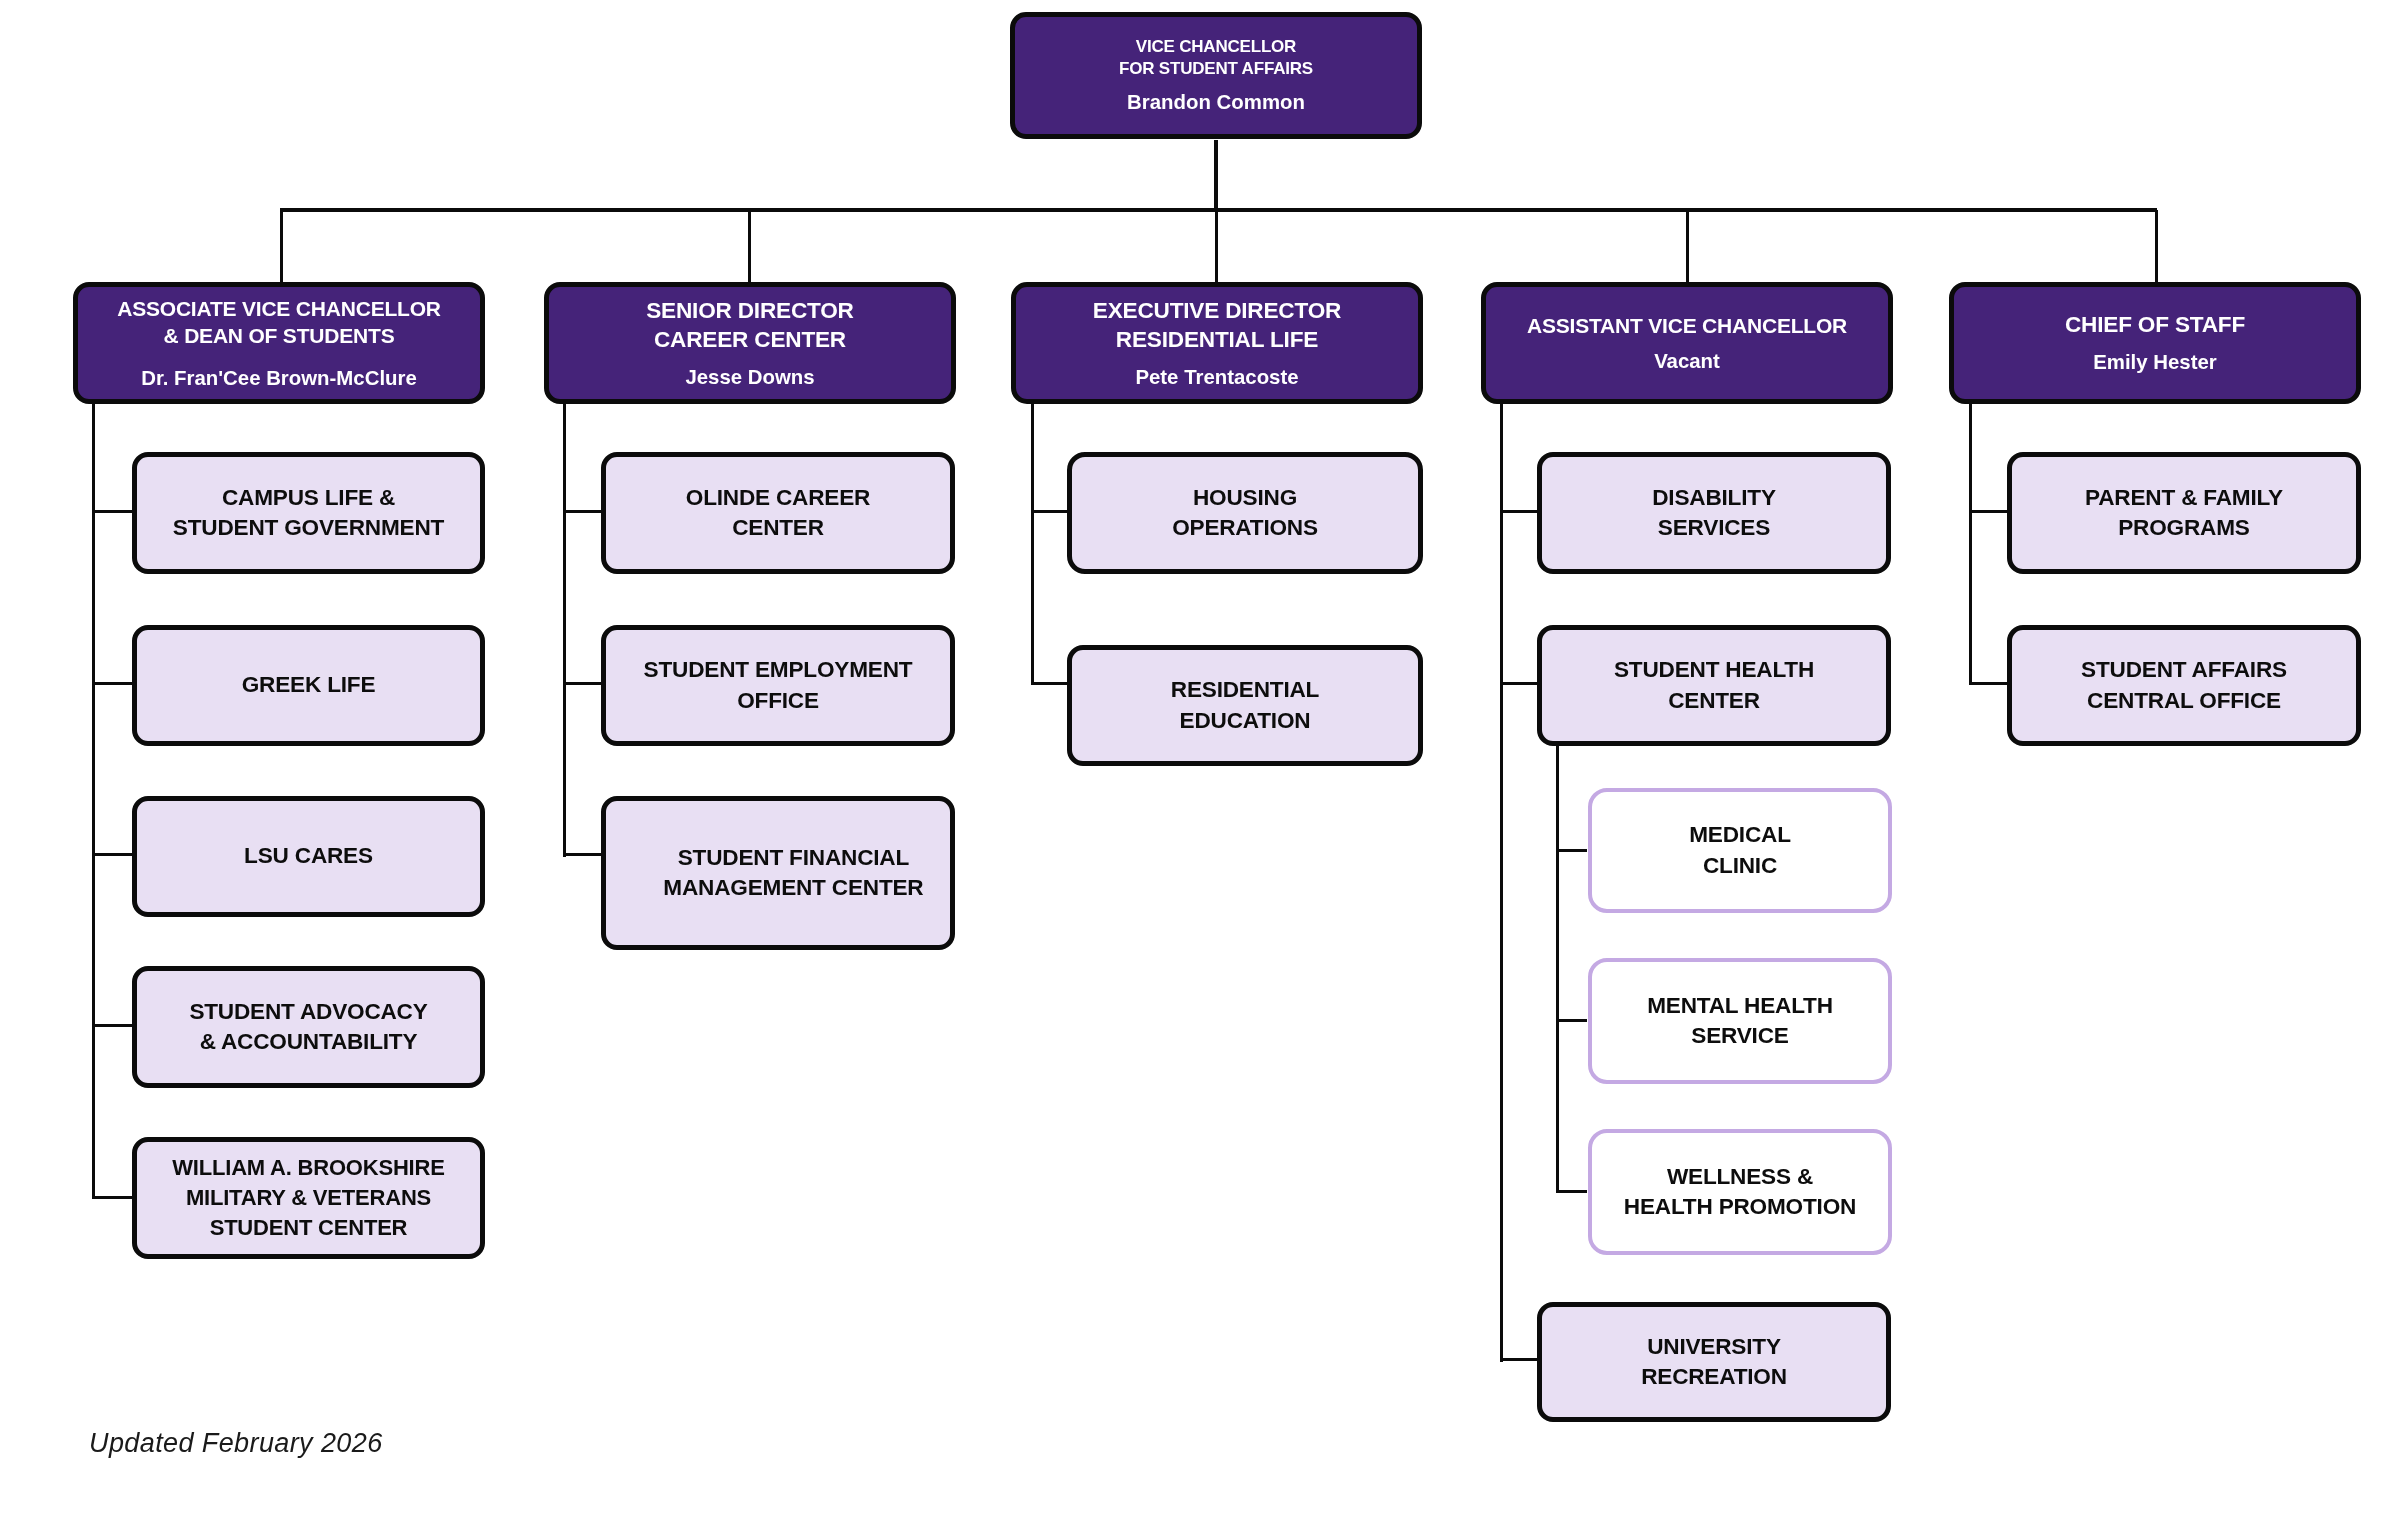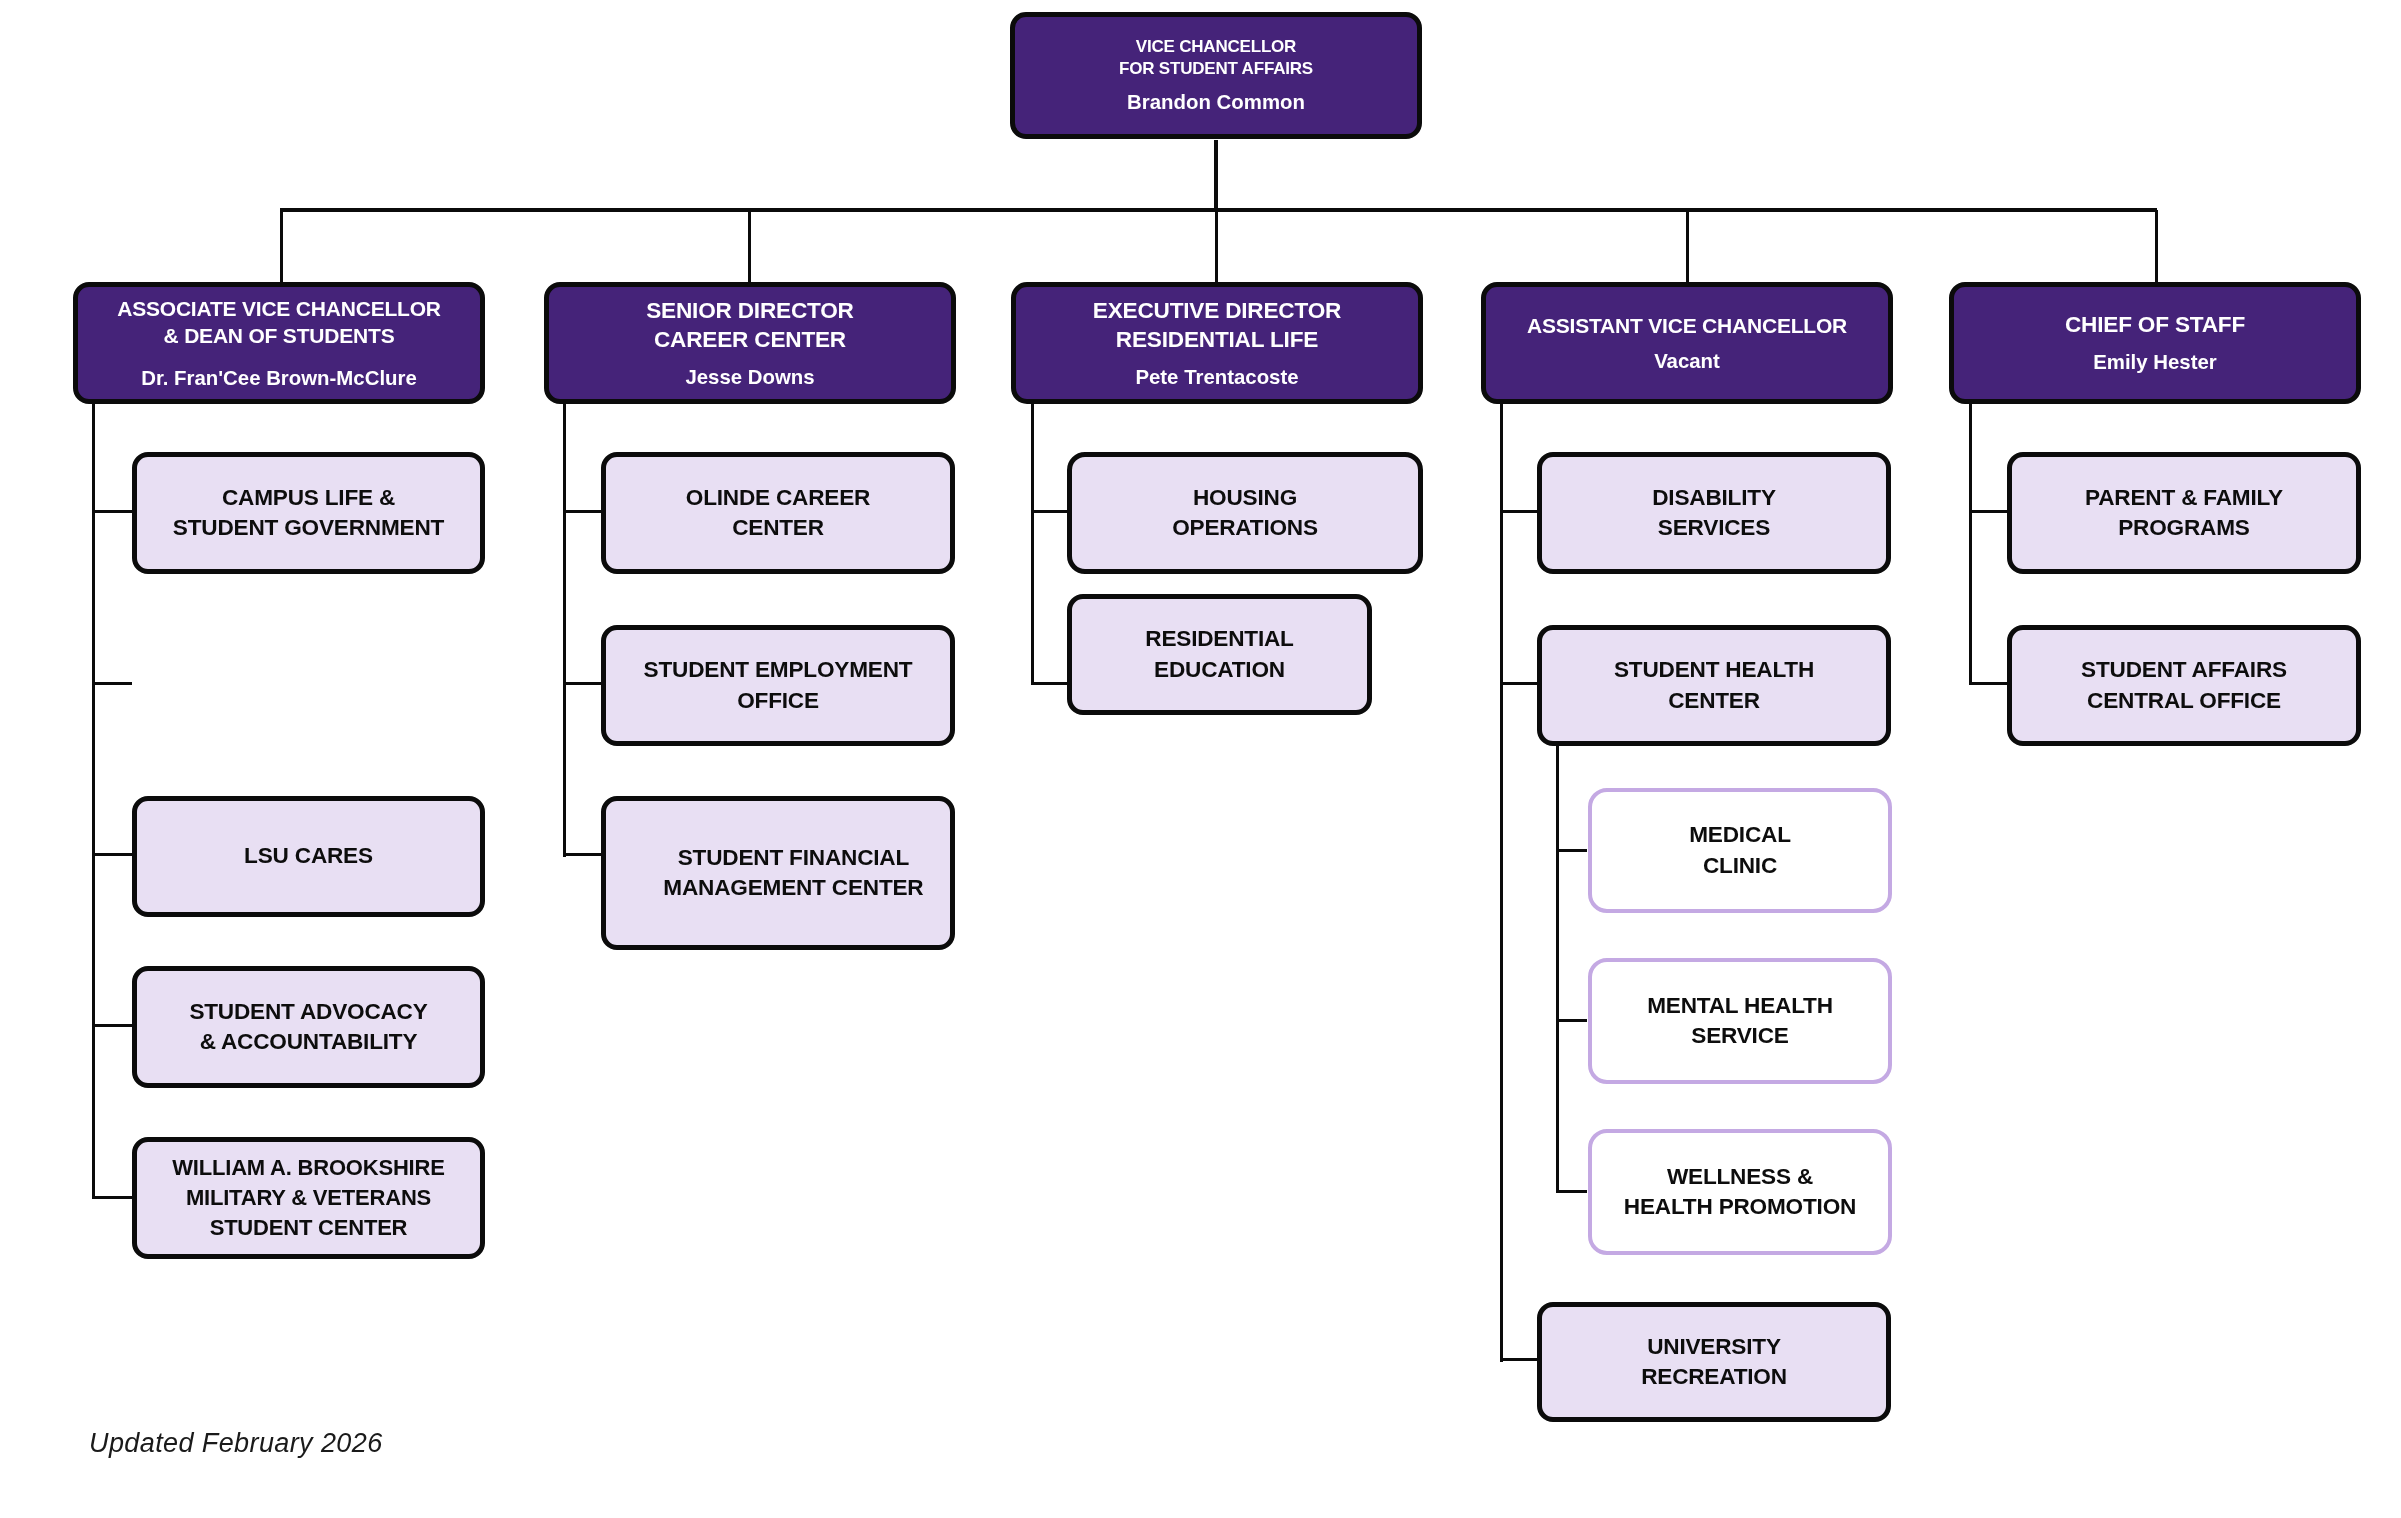--- a/index.html
+++ b/index.html
@@ -107,20 +107,23 @@
   </div>
   <div class="box hdr" style="left:1949px;top:282px;width:412px;height:122px;">
     <div class="title">CHIEF OF STAFF</div>
     <div class="name">Emily Hester</div>
   </div>
 
   <div class="box child" style="left:132px;top:452px;width:353px;height:122px;">
     <div class="clabel">CAMPUS LIFE &amp;
 STUDENT GOVERNMENT</div>
   </div>
+  <div class="box child" style="left:132px;top:625px;width:353px;height:121px;">
+    <div class="clabel">GREEK LIFE</div>
+  </div>
   <div class="box child" style="left:132px;top:796px;width:353px;height:121px;">
     <div class="clabel">LSU CARES</div>
   </div>
   <div class="box child" style="left:132px;top:966px;width:353px;height:122px;">
     <div class="clabel">STUDENT ADVOCACY
 &amp; ACCOUNTABILITY</div>
   </div>
   <div class="box child" style="left:132px;top:1137px;width:353px;height:122px;">
     <div class="clabel" style="font-size:22px;">WILLIAM A. BROOKSHIRE
 MILITARY &amp; VETERANS
@@ -137,21 +140,21 @@
   </div>
   <div class="box child" style="left:601px;top:796px;width:354px;height:154px;padding-left:41px;">
     <div class="clabel">STUDENT FINANCIAL
 MANAGEMENT CENTER</div>
   </div>
 
   <div class="box child" style="left:1067px;top:452px;width:356px;height:122px;border-radius:18px;">
     <div class="clabel">HOUSING
 OPERATIONS</div>
   </div>
-  <div class="box child" style="left:1067px;top:594px;width:305px;height:121px;">
+  <div class="box child" style="left:1067px;top:645px;width:356px;height:121px;">
     <div class="clabel">RESIDENTIAL
 EDUCATION</div>
   </div>
 
   <div class="box child" style="left:1537px;top:452px;width:354px;height:122px;">
     <div class="clabel">DISABILITY
 SERVICES</div>
   </div>
   <div class="box child" style="left:1537px;top:625px;width:354px;height:121px;">
     <div class="clabel">STUDENT HEALTH

